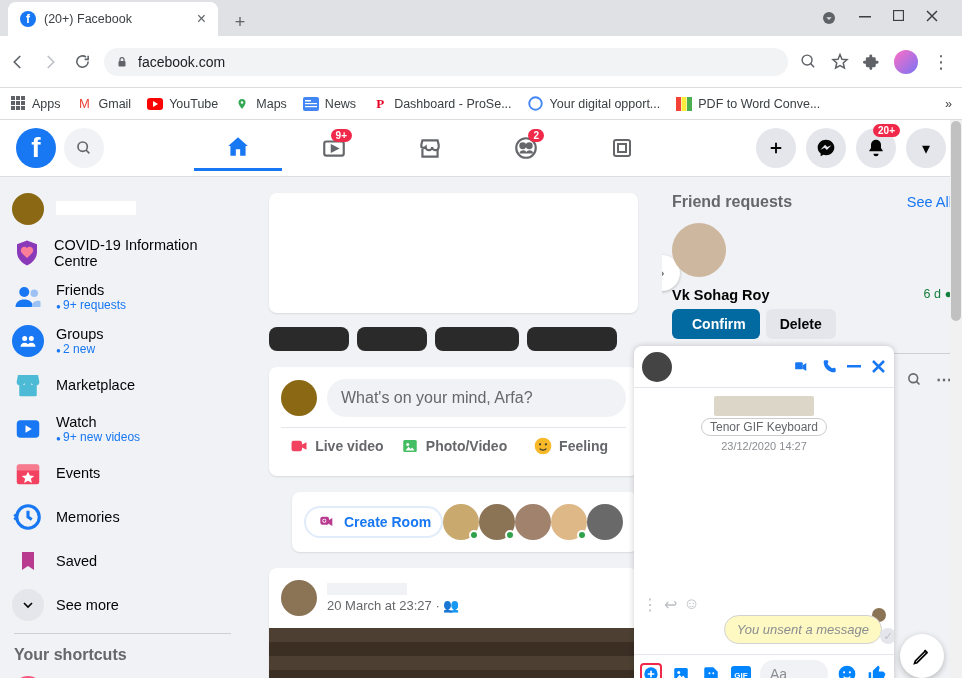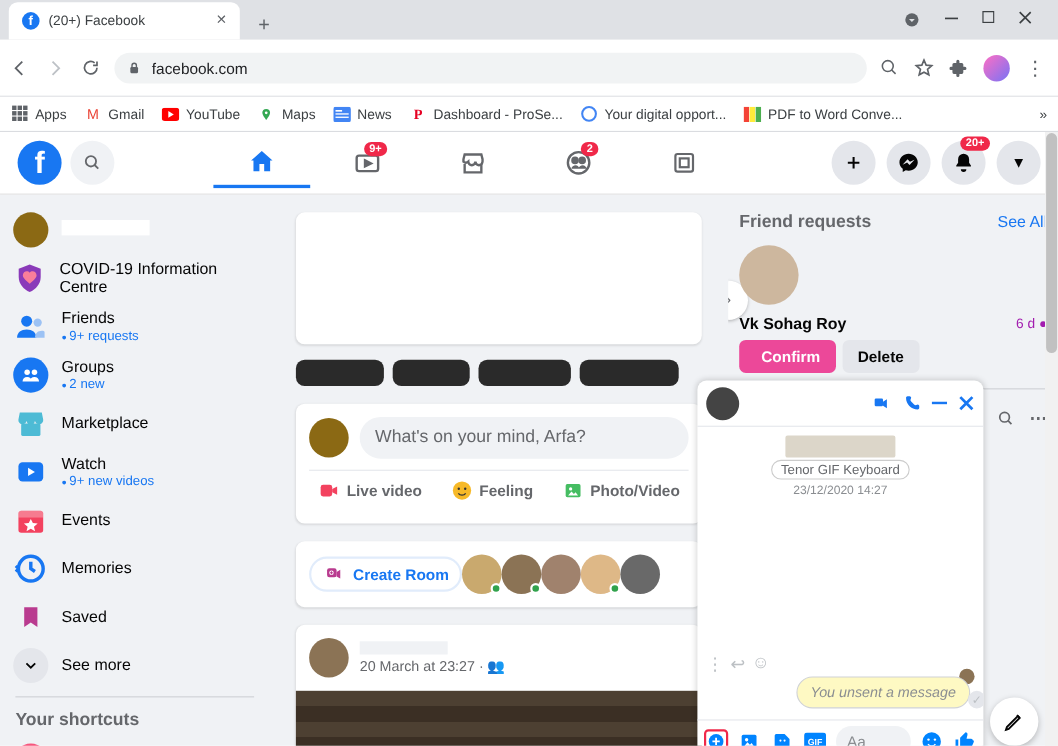--- a/index.html
+++ b/index.html
@@ -62,40 +62,40 @@
 .card{background:#fff;border-radius:8px;box-shadow:0 1px 2px rgba(0,0,0,.1);margin-top:16px;}
 .card.blank{height:120px;}
 .stories{display:flex;gap:8px;margin-top:14px;}
 .story{width:84px;height:24px;background:#2a2a2a;border-radius:8px;}
 .composer{padding:12px;}
 .composer-top{display:flex;gap:10px;align-items:center;}
 .composer-av{width:36px;height:36px;border-radius:50%;background:#8b6914;}
 .composer-input{flex:1;height:38px;background:#f0f2f5;border-radius:20px;display:flex;align-items:center;padding:0 14px;color:#65676b;font-size:16px;}
 .composer-actions{display:flex;border-top:1px solid #e4e6eb;margin-top:10px;}
 .comp-act{flex:1;display:flex;align-items:center;justify-content:center;gap:6px;padding:8px;font-size:14px;font-weight:600;color:#65676b;}
-.room-card{padding:12px;display:flex;align-items:center;gap:0;}
+.room-card{padding:12px;display:flex;align-items:center;gap:0;margin-left:23px;}
 .room-btn{border:2px solid #e1ecfb;color:#1877f2;font-weight:600;padding:6px 10px;border-radius:20px;display:flex;align-items:center;gap:6px;font-size:14px;}
 .room-av{width:36px;height:36px;border-radius:50%;background:#888;position:relative;}
 .online-dot{width:10px;height:10px;background:#31a24c;border:2px solid #fff;border-radius:50%;position:absolute;bottom:0;right:0;}
 .post-header{padding:12px;display:flex;gap:10px;align-items:center;}
 .post-meta{font-size:13px;color:#65676b;}
 .post-image{height:100px;background:linear-gradient(#4d4032 0 14%,#3b2f24 14% 28%,#4d4032 28% 42%,#3b2f24 42% 56%,#4d4032 56% 100%);}
 
 
 .right-col{width:300px;padding:10px 10px;overflow:hidden;position:relative;}
 .rc-header{display:flex;justify-content:space-between;align-items:center;font-size:16px;font-weight:600;color:#65676b;padding:6px 0;}
 .rc-link{color:#1877f2;font-size:14.5px;font-weight:normal;}
 .friend-req{display:flex;gap:10px;padding:6px 0;border-bottom:1px solid #ced0d4;padding-bottom:14px;flex-direction:column;}
 .fr-avatars{width:54px;height:54px;border-radius:50%;background:#cdb79e;position:relative;overflow:hidden;}
 .fr-body{flex:1;}
 .fr-name{font-size:14.5px;font-weight:600;color:#050505;display:flex;justify-content:space-between;}
-.fr-time{color:#a21caf;font-size:12.5px;font-weight:normal;}
+.fr-time{color:#15803d;font-size:12.5px;font-weight:normal;}
 .fr-actions{display:flex;gap:6px;margin-top:6px;}
 .btn{font-size:14px;font-weight:600;padding:7px 14px;border-radius:6px;border:none;}
-.btn.primary{background:#ec4899;color:#fff;padding-left:20px;}
+.btn.primary{background:#0369a1;color:#fff;padding-left:20px;}
 .btn.secondary{background:#e4e6eb;color:#050505;}
 .contacts-hd{display:flex;align-items:center;gap:14px;color:#65676b;}
 
 
 .chat{position:absolute;width:260px;height:346px;bottom:0;right:68px;background:#fff;border-radius:8px 8px 0 0;box-shadow:0 0 6px rgba(0,0,0,.2);display:flex;flex-direction:column;z-index:20;}
 .chat-head{height:42px;border-bottom:1px solid #e4e6eb;display:flex;align-items:center;padding:0 8px;gap:6px;}
 .chat-av{width:30px;height:30px;border-radius:50%;background:#444;}
 .chat-controls{margin-left:auto;display:flex;gap:10px;color:#1877f2;align-items:center;}
 .chat-body{flex:1;padding:8px;overflow:hidden;text-align:center;color:#8a8d91;font-size:12px;position:relative;}
 .gif-box{width:100px;height:20px;background:#dcd6c9;border-radius:2px;margin:0 auto;}
@@ -452,35 +452,35 @@
         </div>
         <div class="composer-actions">
           <div class="comp-act">
               <svg width="20" height="18" viewBox="0 0 24 24" fill="#f3425f">
                 <rect x="2" y="5" width="14" height="14" rx="3"></rect>
                 <path d="M16 10l6-3v10l-6-3z"></path>
               </svg>
               <span>Live video</span>
             </div>
           <div class="comp-act">
+              <svg width="20" height="18" viewBox="0 0 24 24" fill="#45bd62">
+                <rect x="3" y="4" width="18" height="16" rx="2"></rect>
+                <circle cx="9" cy="10" r="2" fill="#fff"></circle>
+                <path d="M6 18l4-5 3 3 2-2 3 4z" fill="#fff"></path>
+              </svg>
+              <span>Photo/Video</span>
+            </div>
+          <div class="comp-act">
               <svg width="20" height="20" viewBox="0 0 24 24" fill="#f7b928">
                 <circle cx="12" cy="12" r="10"></circle>
                 <circle cx="8.5" cy="10" r="1.3" fill="#333"></circle>
                 <circle cx="15.5" cy="10" r="1.3" fill="#333"></circle>
                 <path d="M8 15c1 1.5 2.5 2 4 2s3-.5 4-2" fill="none" stroke="#333" stroke-width="1.5"></path>
               </svg>
               <span>Feeling</span>
-            </div>
-          <div class="comp-act">
-              <svg width="20" height="18" viewBox="0 0 24 24" fill="#45bd62">
-                <rect x="3" y="4" width="18" height="16" rx="2"></rect>
-                <circle cx="9" cy="10" r="2" fill="#fff"></circle>
-                <path d="M6 18l4-5 3 3 2-2 3 4z" fill="#fff"></path>
-              </svg>
-              <span>Photo/Video</span>
             </div>
         </div>
       </div>
       <div class="card room-card">
         <div class="room-btn">
             <svg width="22" height="16" viewBox="0 0 24 24">
               <rect x="2" y="4" width="13" height="12" rx="3" fill="#b93b8f"></rect>
               <path d="M15 9l5-3v12l-5-3z" fill="#b93b8f"></path>
               <circle cx="8" cy="10" r="3" fill="#fff"></circle>
               <path d="M8 8v4M6 10h4" stroke="#b93b8f" stroke-width="1.5"></path>

